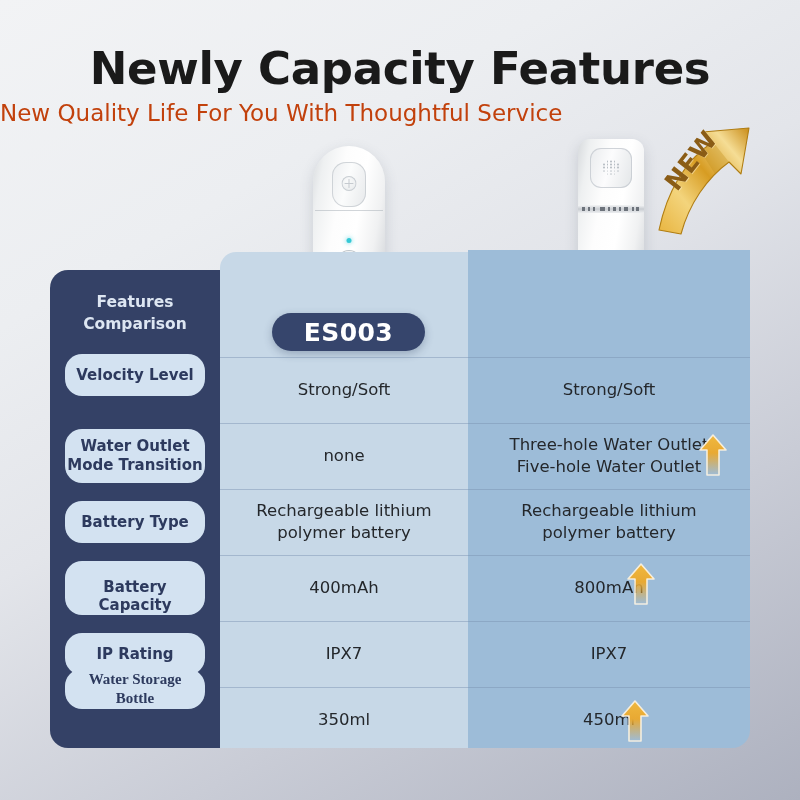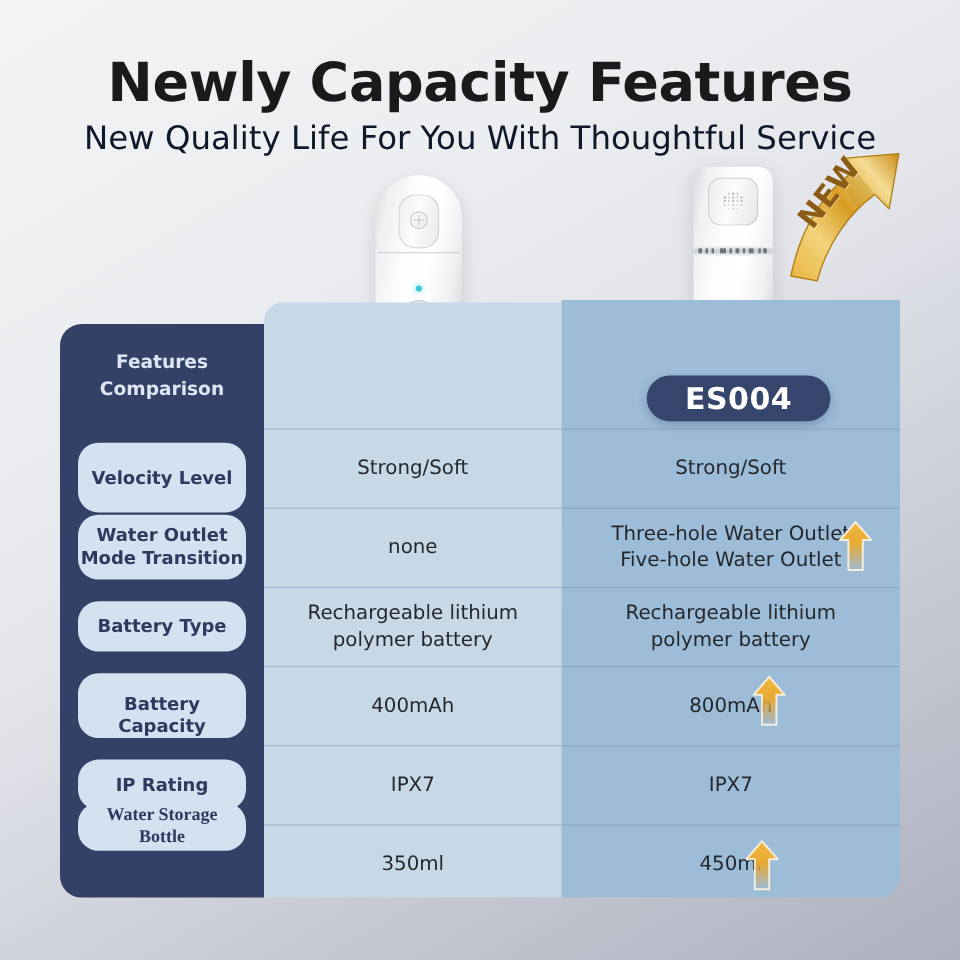--- a/index.html
+++ b/index.html
@@ -11,22 +11,22 @@
   }
   #stage{position:absolute;inset:0;}
 
   
   .title{
     position:absolute;left:0;right:0;top:42px;text-align:center;
     font-size:45px;font-weight:700;color:#1a1a1a;letter-spacing:-0.3px;
     font-family:"DejaVu Sans",sans-serif;
   }
   .subtitle{
-    position:absolute;left:0;right:0;top:100px;text-align:center;
-    font-size:27px;font-weight:400;color:#0f172a;
+    position:absolute;left:0;right:0;top:100px;text-align:left;
+    font-size:23px;font-weight:400;color:#c2410c;
   }
 
   
   .device{position:absolute;}
   .dev-body{
     position:absolute;left:0;top:0;width:100%;height:100%;
     background:linear-gradient(100deg,#d7dadd 0%,#eef0f1 13%,#fdfdfd 34%,#ffffff 56%,#f0f1f2 76%,#d2d5d9 94%,#c0c4c9 100%);
     box-shadow:0 5px 14px rgba(60,70,90,.18);
   }
   
@@ -218,25 +218,25 @@
     <div class="col-a"></div>
     <div class="col-b"></div>
 
     <div class="hdr-left">
       <span>
         <span>Features</span><br>
         <span>Comparison</span>
       </span>
     </div>
 
-    <div class="pill" id="pill-004">ES004</div>
+    <div class="pill" id="pill-003">ES003</div>
 
     <div id="rows">
         <div class="divider" style="top: 107px;"></div>
-        <div class="row-label" style="top: 119px; height: 58px;">
+        <div class="row-label" style="top: 104px; height: 42px;">
           <span>Velocity Level</span>
         </div>
         <div class="cell cell-a" style="top: 107px; height: 66px;">
           <span>Strong/Soft</span>
         </div>
         <div class="cell cell-b" style="top: 107px; height: 66px;">
           <span>Strong/Soft</span>
         </div>
         <div class="divider" style="top: 173px;"></div>
         <div class="row-label" style="top: 179px; height: 54px;">

